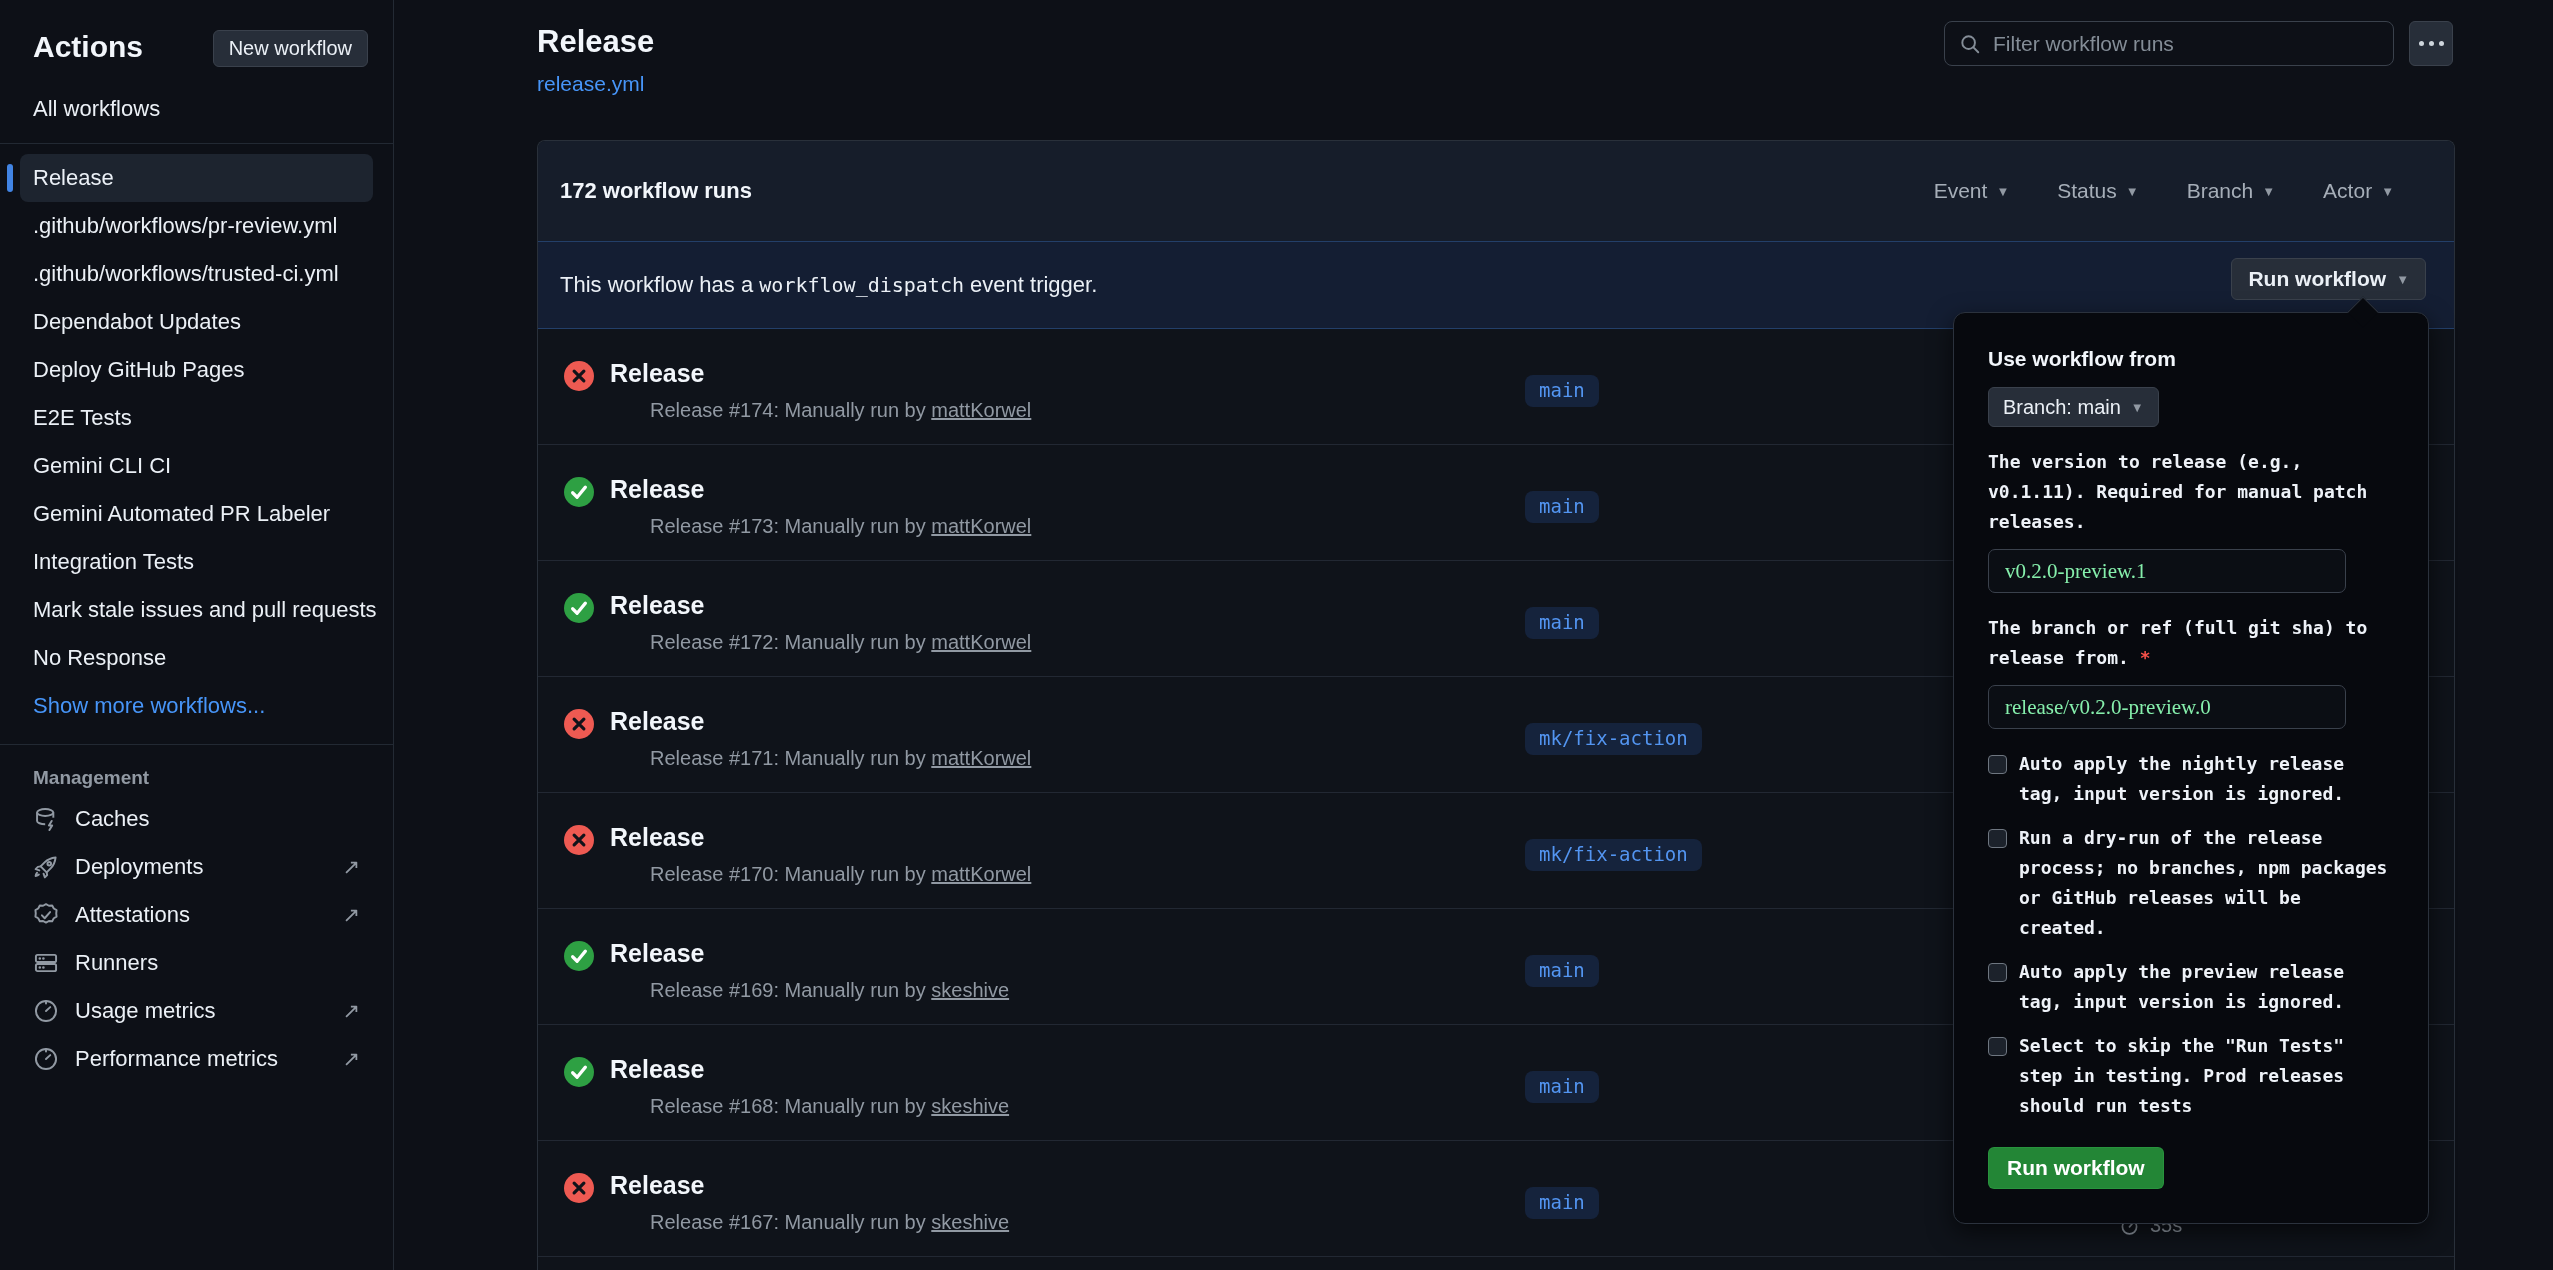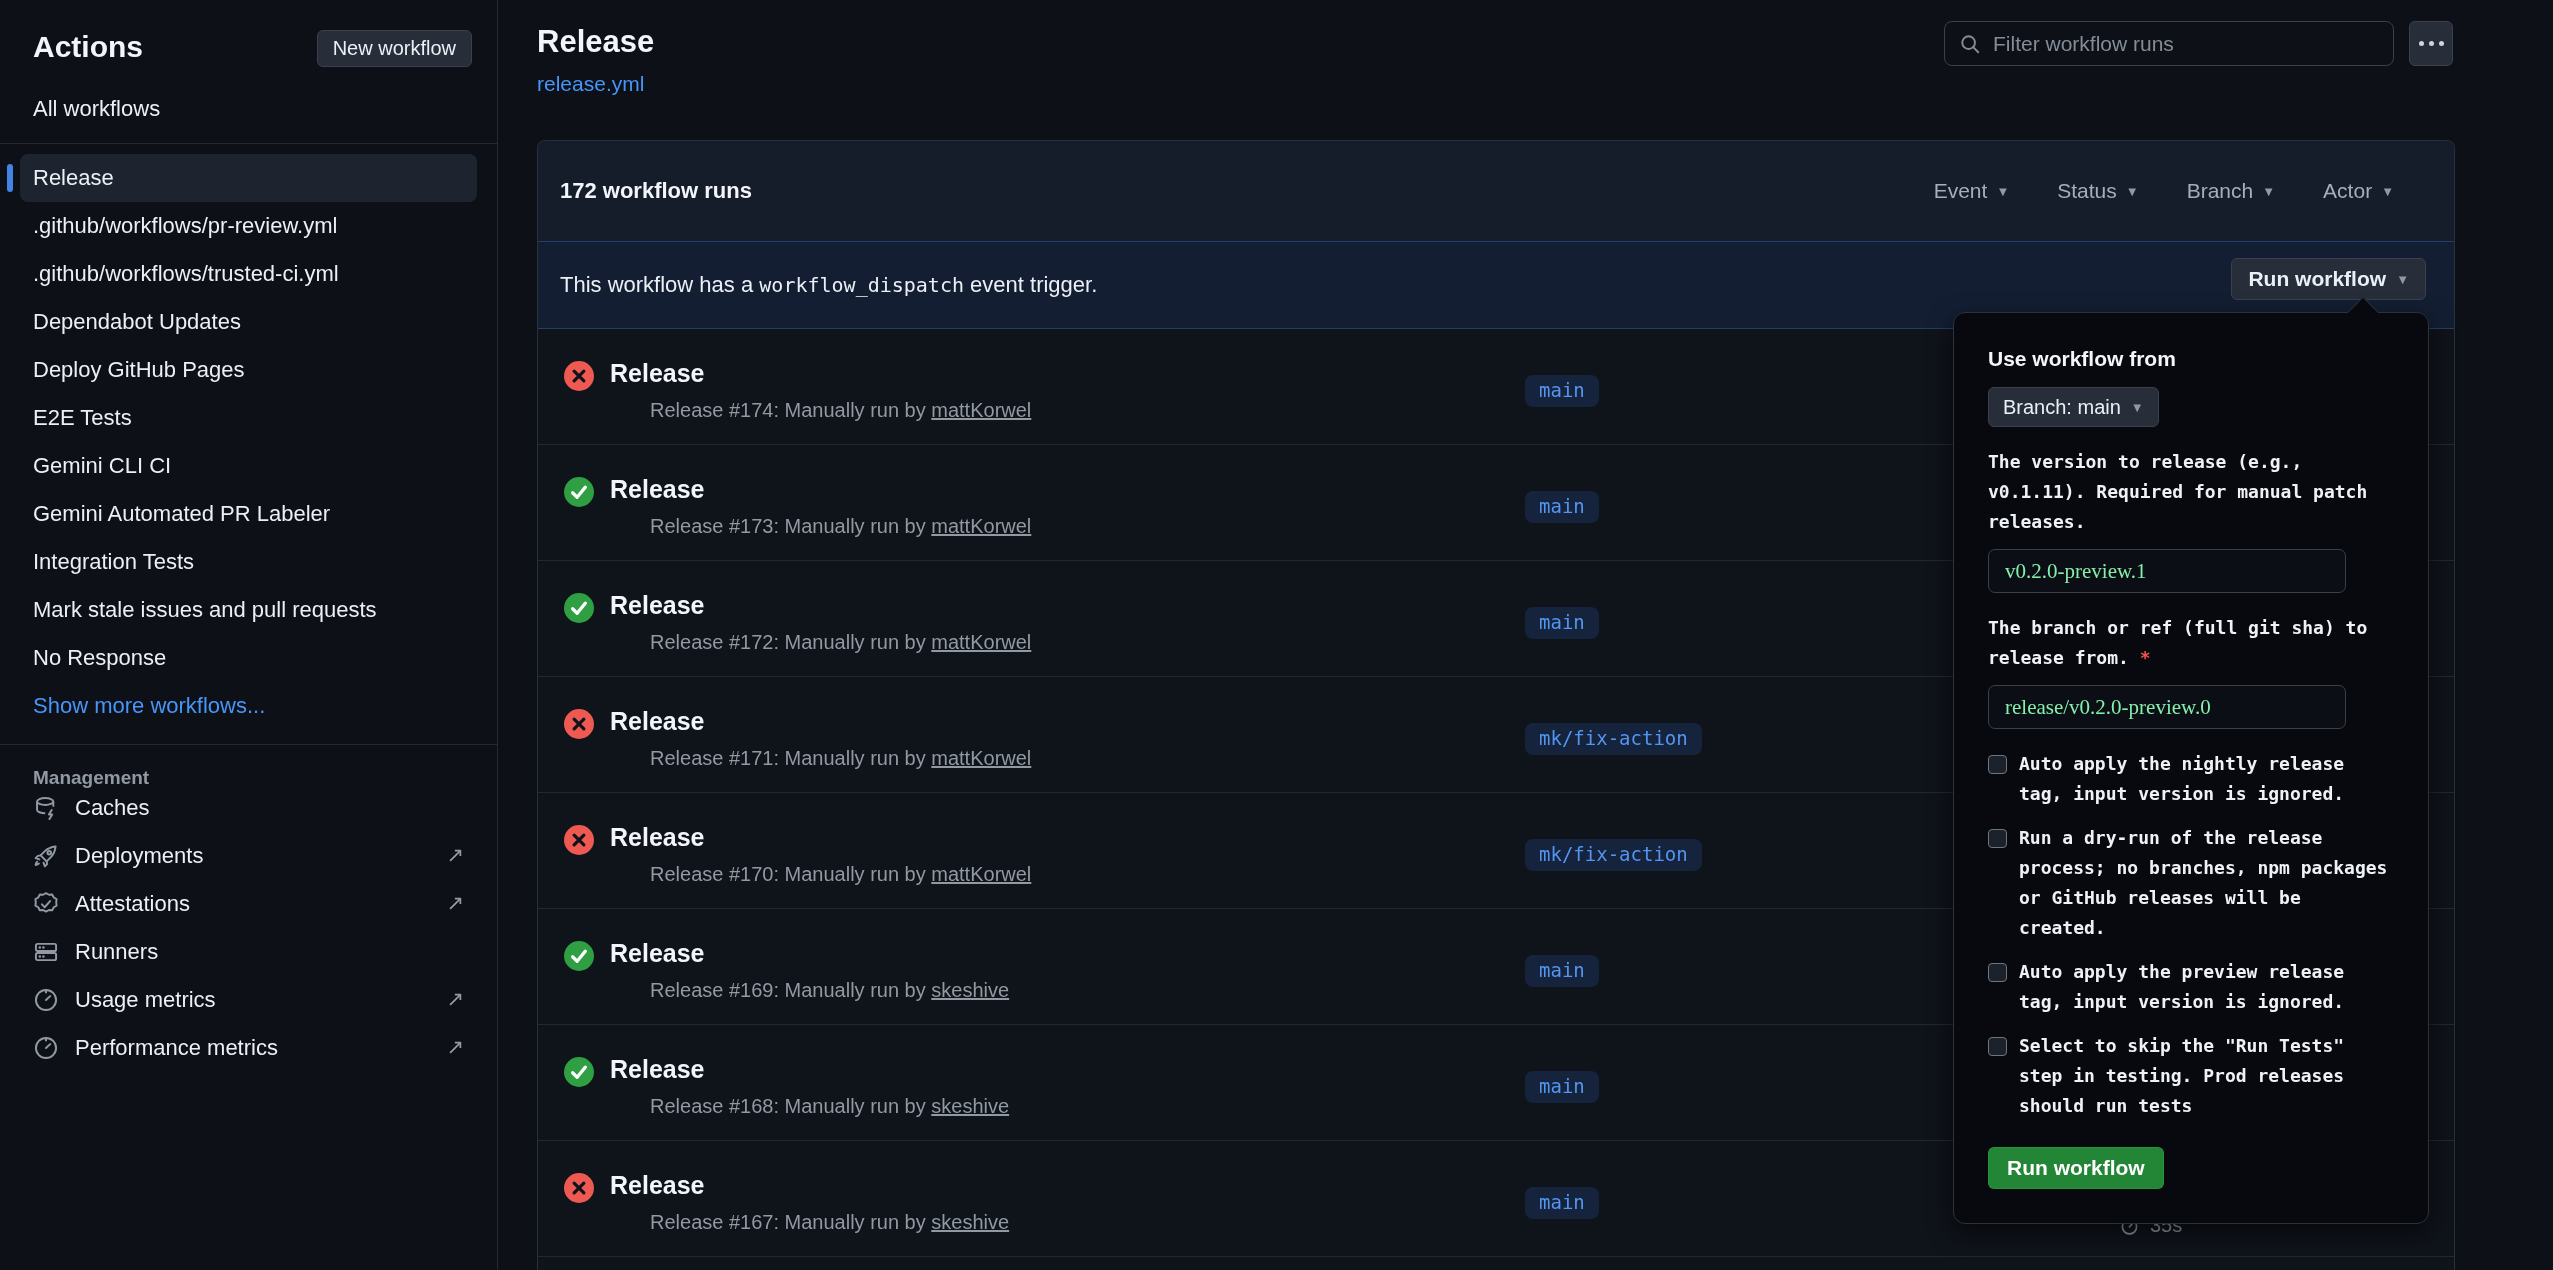--- a/index.html
+++ b/index.html
@@ -1,35 +1,35 @@
 <!DOCTYPE html>
 <html><head>
 <meta charset="utf-8">
 <style>
   * { margin:0; padding:0; box-sizing:border-box; }
   html,body { background:#0d1017; }
   body { font-family:"Liberation Sans", sans-serif; color:#ebf0f6; }
   .screen { position:relative; width:2553px; height:1270px; overflow:hidden; background:#0d1017; }
 
   
-  .sidebar { position:absolute; left:0; top:0; bottom:0; width:498px; border-right:1px solid #232a34; }
+  .sidebar { position:absolute; left:0; top:0; bottom:0; width:394px; border-right:1px solid #232a34; }
   .sb-head { position:relative; height:96px; }
   .sb-title { position:absolute; left:33px; top:30px; font-size:30px; font-weight:bold; color:#f2f6fb; }
   .btn { display:inline-flex; align-items:center; justify-content:center; background:#272e39; border:1px solid #3a414c; border-radius:6px; color:#ebf0f6; cursor:pointer; font-family:"Liberation Sans", sans-serif; }
   .new-wf-btn { position:absolute; right:25px; top:30px; height:37px; padding:0 15px; font-size:20px; }
   .all-workflows { position:absolute; left:33px; top:96px; font-size:22px; color:#ebf0f6; cursor:pointer; }
   .sb-divider { border-top:1px solid #222933; margin-top:47px; }
   .nav-list { margin-top:10px; }
   .nav-item { position:relative; margin:0 20px; padding:0 13px; height:48px; display:flex; align-items:center; font-size:22px; border-radius:8px; color:#ebf0f6; cursor:pointer; white-space:nowrap; }
   .nav-item.f-selected { background:#1d242f; }
   .nav-bar { position:absolute; left:-13px; top:50%; transform:translateY(-50%); width:6px; height:28px; border-radius:3px; background:#4184e4; }
   .nav-item.f-link { color:#4795f8; }
   .mgmt-divider { border-top:1px solid #222933; margin:14px 0 0 0; }
   .mgmt-heading { margin:22px 0 6px 33px; font-size:19px; font-weight:bold; color:#9199a3; }
-  .mgmt-item { display:flex; height:48px; margin:0 20px; padding:0 13px; font-size:22px; border-radius:8px; cursor:pointer; }
+  .mgmt-item { display:flex; align-items:center; height:48px; margin:0 20px; padding:0 13px; font-size:22px; border-radius:8px; cursor:pointer; }
   .mgmt-icon { display:inline-flex; width:26px; height:26px; margin-right:16px; color:#9199a3; flex:none; }
   .mgmt-icon svg { width:26px; height:26px; }
   .mgmt-arrow { margin-left:auto; color:#9199a3; font-size:21px; }
 
   
   .main { position:absolute; left:498px; top:0; right:0; bottom:0; }
   .page-title { position:absolute; left:39px; top:24px; font-size:31px; font-weight:bold; color:#f2f6fb; }
   .file-link { position:absolute; left:39px; top:72px; font-size:21px; color:#4795f8; cursor:pointer; }
   .filter-box { position:absolute; left:1446px; top:21px; width:450px; height:45px; border:1px solid #3a414c; border-radius:8px; display:flex; align-items:center; padding:0 14px; background:transparent; }
   .filter-box svg { width:22px; height:22px; color:#848d97; flex:none; }

